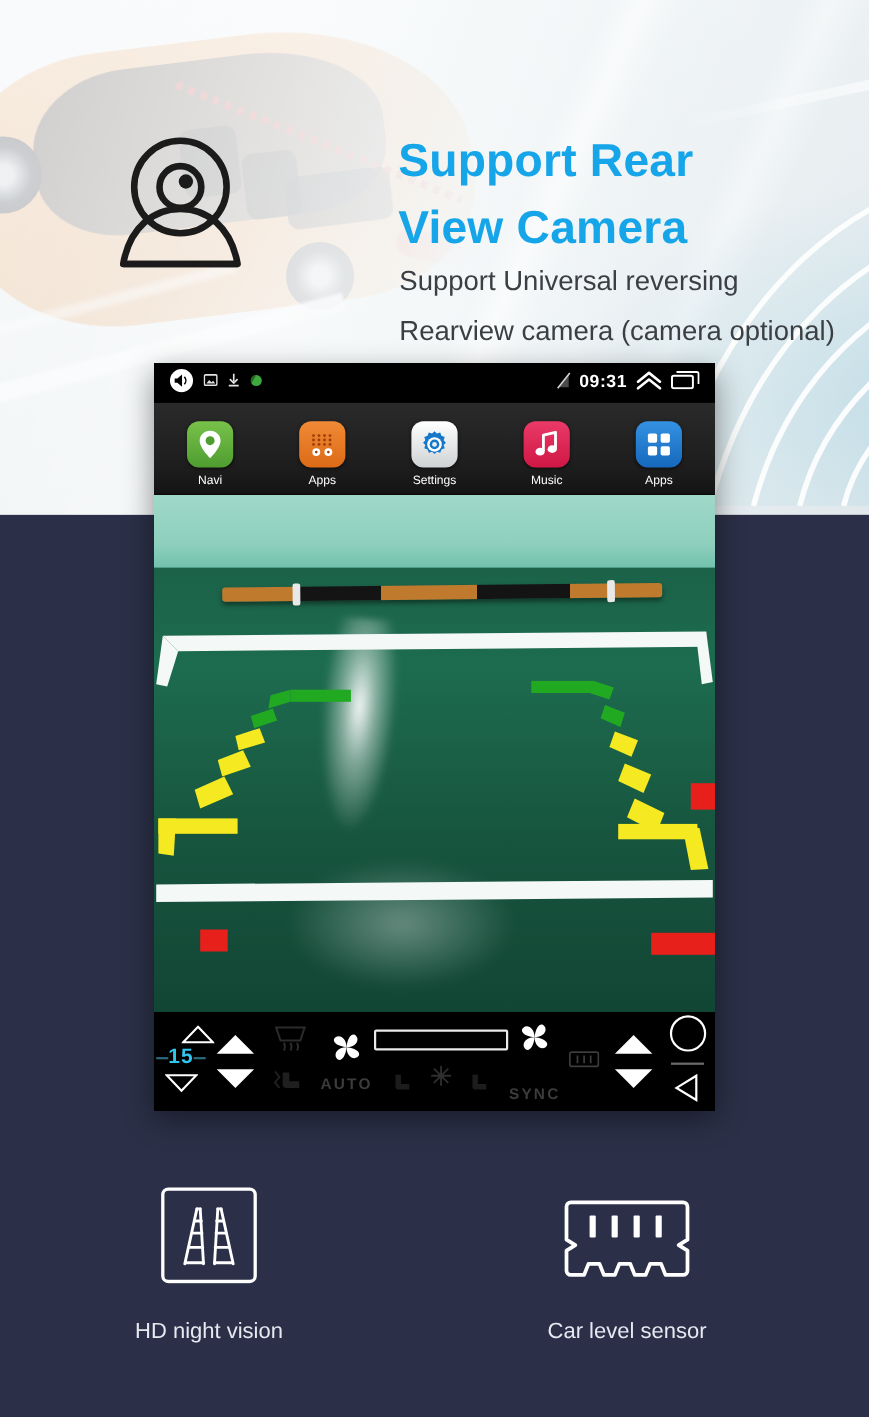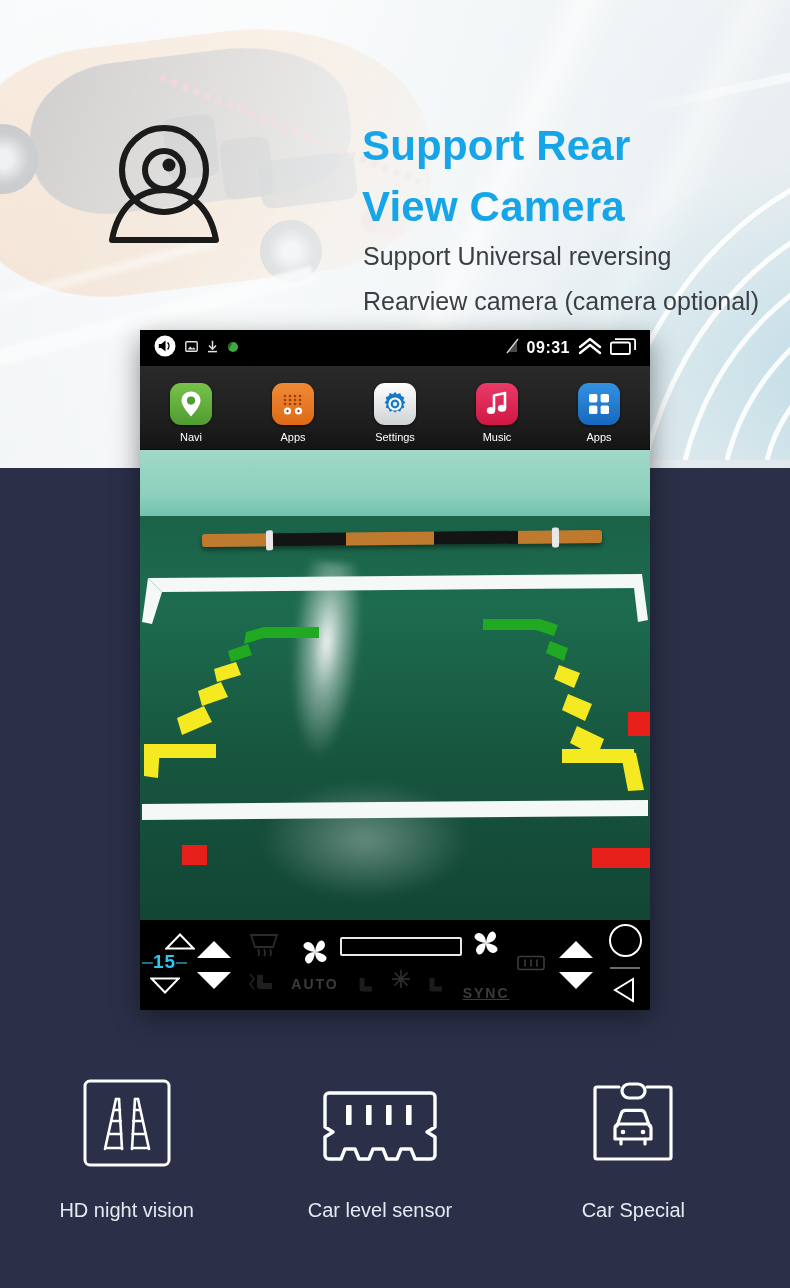--- a/index.html
+++ b/index.html
@@ -503,21 +503,21 @@
 
     <div class="hv-col" style="width:62px;">
       <span>
         <svg width="32" height="28" viewBox="0 0 32 28">
           <path d="M16 14 C16 6 10 2 6 5 C2 8 6 13 16 14 Z" fill="#fff"></path>
           <path d="M16 14 C24 14 28 8 25 4 C22 0 17 4 16 14 Z" fill="#fff"></path>
           <path d="M16 14 C16 22 22 26 26 23 C30 20 26 15 16 14 Z" fill="#fff"></path>
           <path d="M16 14 C8 14 4 20 7 24 C10 28 15 24 16 14 Z" fill="#fff"></path>
         </svg>
       </span>
-      <span class="hv-dim-label" style="margin-top:24px;text-decoration:underline;">SYNC</span>
+      <span class="hv-dim-label" style="margin-top:24px;">SYNC</span>
     </div>
 
     <div class="hv-col" style="width:52px;">
       <span>
         <svg width="28" height="18" viewBox="0 0 28 18">
           <rect x="1" y="2.5" width="26" height="13" rx="2" fill="none" stroke="#3c3c3c" stroke-width="1.6"></rect>
           <g stroke="#3c3c3c" stroke-width="1.6">
             <line x1="8" y1="5.5" x2="8" y2="12.5"></line>
             <line x1="14" y1="5.5" x2="14" y2="12.5"></line>
             <line x1="20" y1="5.5" x2="20" y2="12.5"></line>
@@ -579,30 +579,14 @@
           <rect x="29" y="26" width="5.6" height="20" rx="1"></rect>
           <rect x="49" y="26" width="5.6" height="20" rx="1"></rect>
           <rect x="69" y="26" width="5.6" height="20" rx="1"></rect>
           <rect x="89" y="26" width="5.6" height="20" rx="1"></rect>
         </g>
       </svg>
     </div>
     <span class="feature-label">Car level sensor</span>
   </div>
 
-  <div class="feature">
-    <div class="feature-icon">
-      <svg width="92" height="88" viewBox="0 0 92 88">
-        <g fill="none" stroke="#ffffff" stroke-width="3.2" stroke-linejoin="round" stroke-linecap="round">
-          <path d="M32 8 H10 a2 2 0 0 0 -2 2 V78 a2 2 0 0 0 2 2 H82 a2 2 0 0 0 2 -2 V10 a2 2 0 0 0 -2 -2 H60"></path>
-          <rect x="35" y="5" width="23" height="14" rx="7"></rect>
-          <path d="M30 47 l4.5 -13 a4 4 0 0 1 3.8 -2.7 H54 a4 4 0 0 1 3.8 2.7 L62.4 47"></path>
-          <path d="M28 49 a4 4 0 0 1 4 -4 H60 a4 4 0 0 1 4 4 V60 H28 Z"></path>
-          <path d="M34 60 V65 M58 60 V65"></path>
-        </g>
-        <circle cx="36" cy="53" r="2.3" fill="#ffffff"></circle>
-        <circle cx="56" cy="53" r="2.3" fill="#ffffff"></circle>
-      </svg>
-    </div>
-    <span class="feature-label">Car Special</span>
-  </div>
 
 </section>
 
 </body></html>

